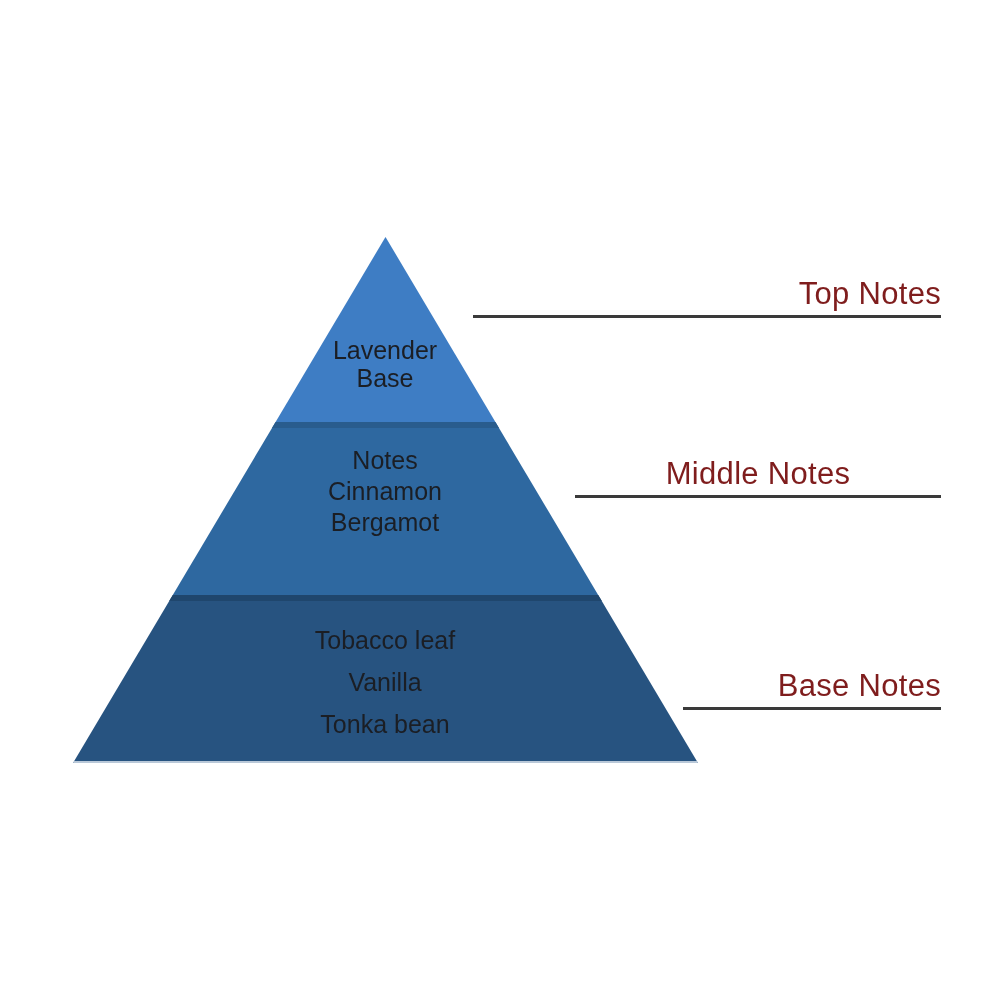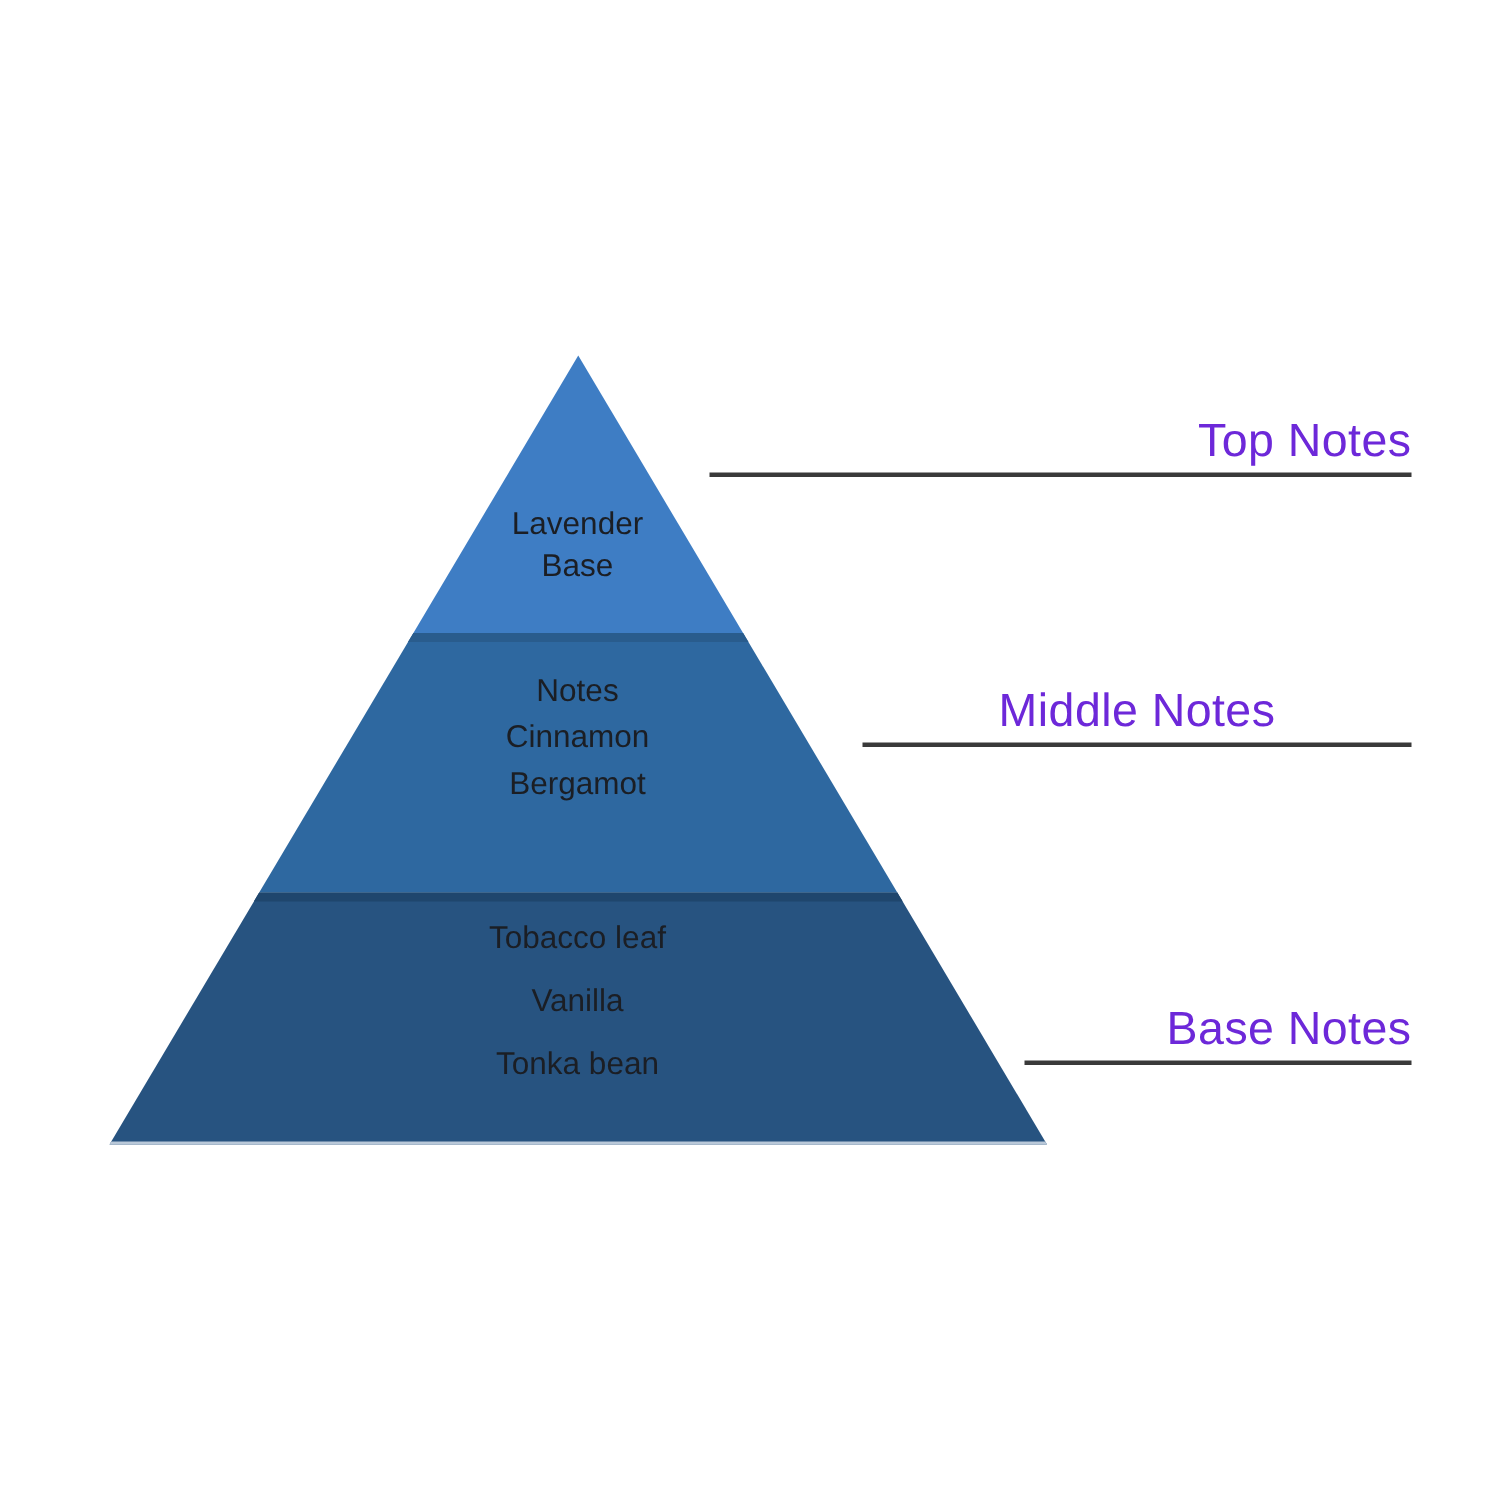--- a/index.html
+++ b/index.html
@@ -23,41 +23,41 @@
   
   .notes-block {
     position: absolute;
     left: 235px;
     width: 300px;
     text-align: center;
     color: #1b1e24;
   }
   .notes-block .note-line {
     display: block;
-    font-size: 21px;
+    font-size: 25px;
   }
   .notes-top    { top: 336px; }
   .notes-top    .note-line { line-height: 28px; }
   .notes-middle { top: 445px; }
   .notes-middle .note-line { line-height: 31px; }
-  .notes-base   { top: 605px; }
+  .notes-base   { top: 619px; }
   .notes-base   .note-line { line-height: 42px; }
 
   
   .level-label {
     position: absolute;
     right: 59px;
     display: flex;
     flex-direction: column;
     align-items: flex-end;
   }
   .level-label .label-text {
     font-size: 31px;
     line-height: 34px;
-    color: #6d28d9;
+    color: #7f1d1d;
     letter-spacing: 0.3px;
     white-space: nowrap;
   }
   .level-label .label-line {
     height: 3px;
     background: #3a3a3a;
     margin-top: 4px;
   }
   .label-top    { top: 277px; }
   .label-top    .label-line { width: 468px; }

